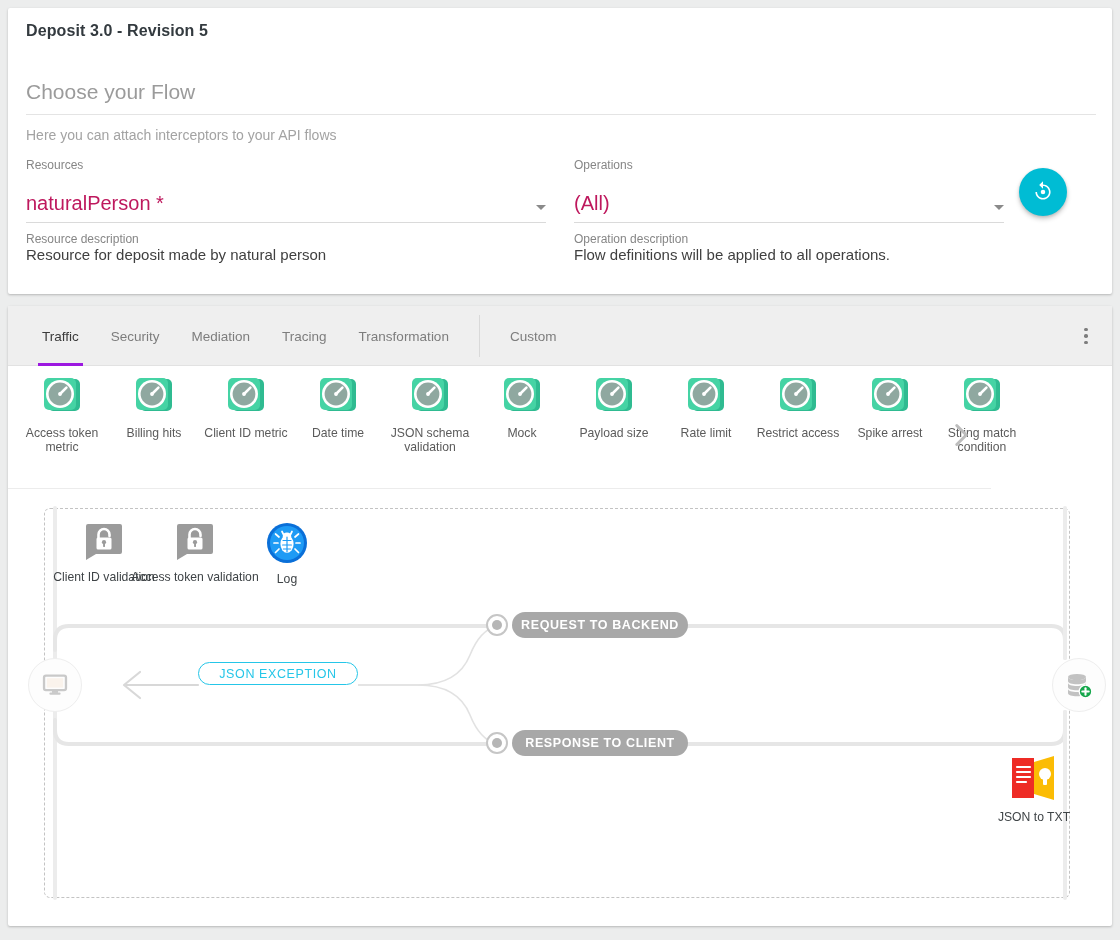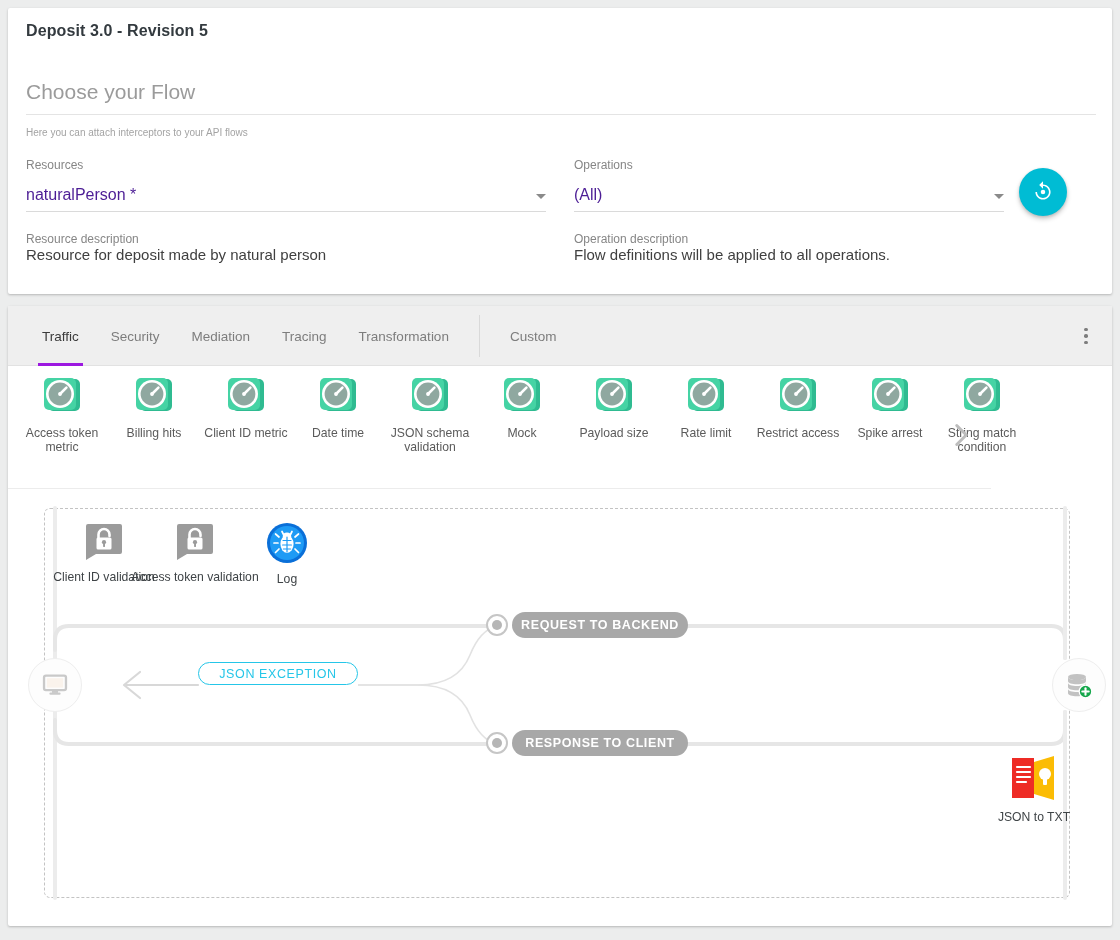--- a/index.html
+++ b/index.html
@@ -30,30 +30,30 @@
   .section-title {
     position: absolute; left: 18px; top: 72px;
     font-size: 21px; color: #9b9b9b; font-weight: 400;
   }
   .section-rule {
     position: absolute; left: 18px; top: 106px; width: 1070px; height: 1px;
     background: #e4e4e4;
   }
   .section-sub {
     position: absolute; left: 18px; top: 119px;
-    font-size: 10px; color: #a3a3a3;
+    font-size: 14px; color: #a3a3a3;
   }
 
   .field { position: absolute; }
-  .field-label { font-size: 12px; color: #868686; margin-bottom: 14px; }
+  .field-label { font-size: 12px; color: #868686; margin-bottom: 20px; }
   .field-row {
     display: flex; align-items: flex-end; justify-content: space-between;
     border-bottom: 1px solid #dadada; padding-bottom: 7px;
   }
-  .field-value { font-size: 16px; color: #4c1d95; text-align: center; }
+  .field-value { font-size: 20px; color: #be185d; text-align: center; }
   .caret {
     width: 0; height: 0; margin-bottom: 5px;
     border-left: 5px solid transparent;
     border-right: 5px solid transparent;
     border-top: 5px solid #8a8a8a;
   }
   #resources-field  { left: 18px; top: 150px; width: 520px; }
   #operations-field { left: 566px; top: 150px; width: 430px; }
 
   .desc-label { font-size: 12px; color: #868686; }

